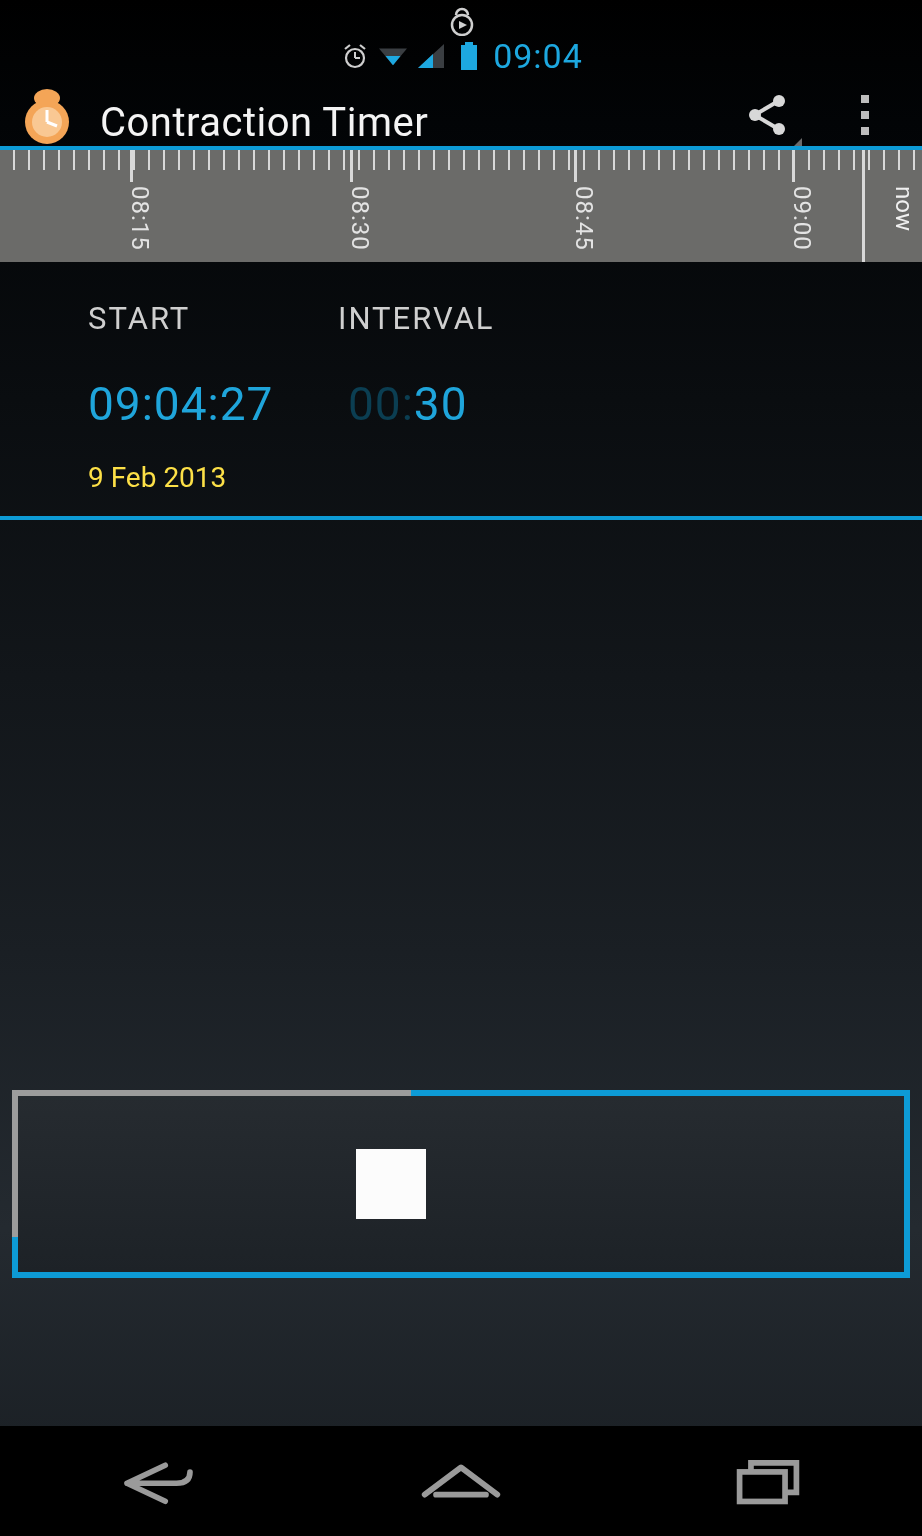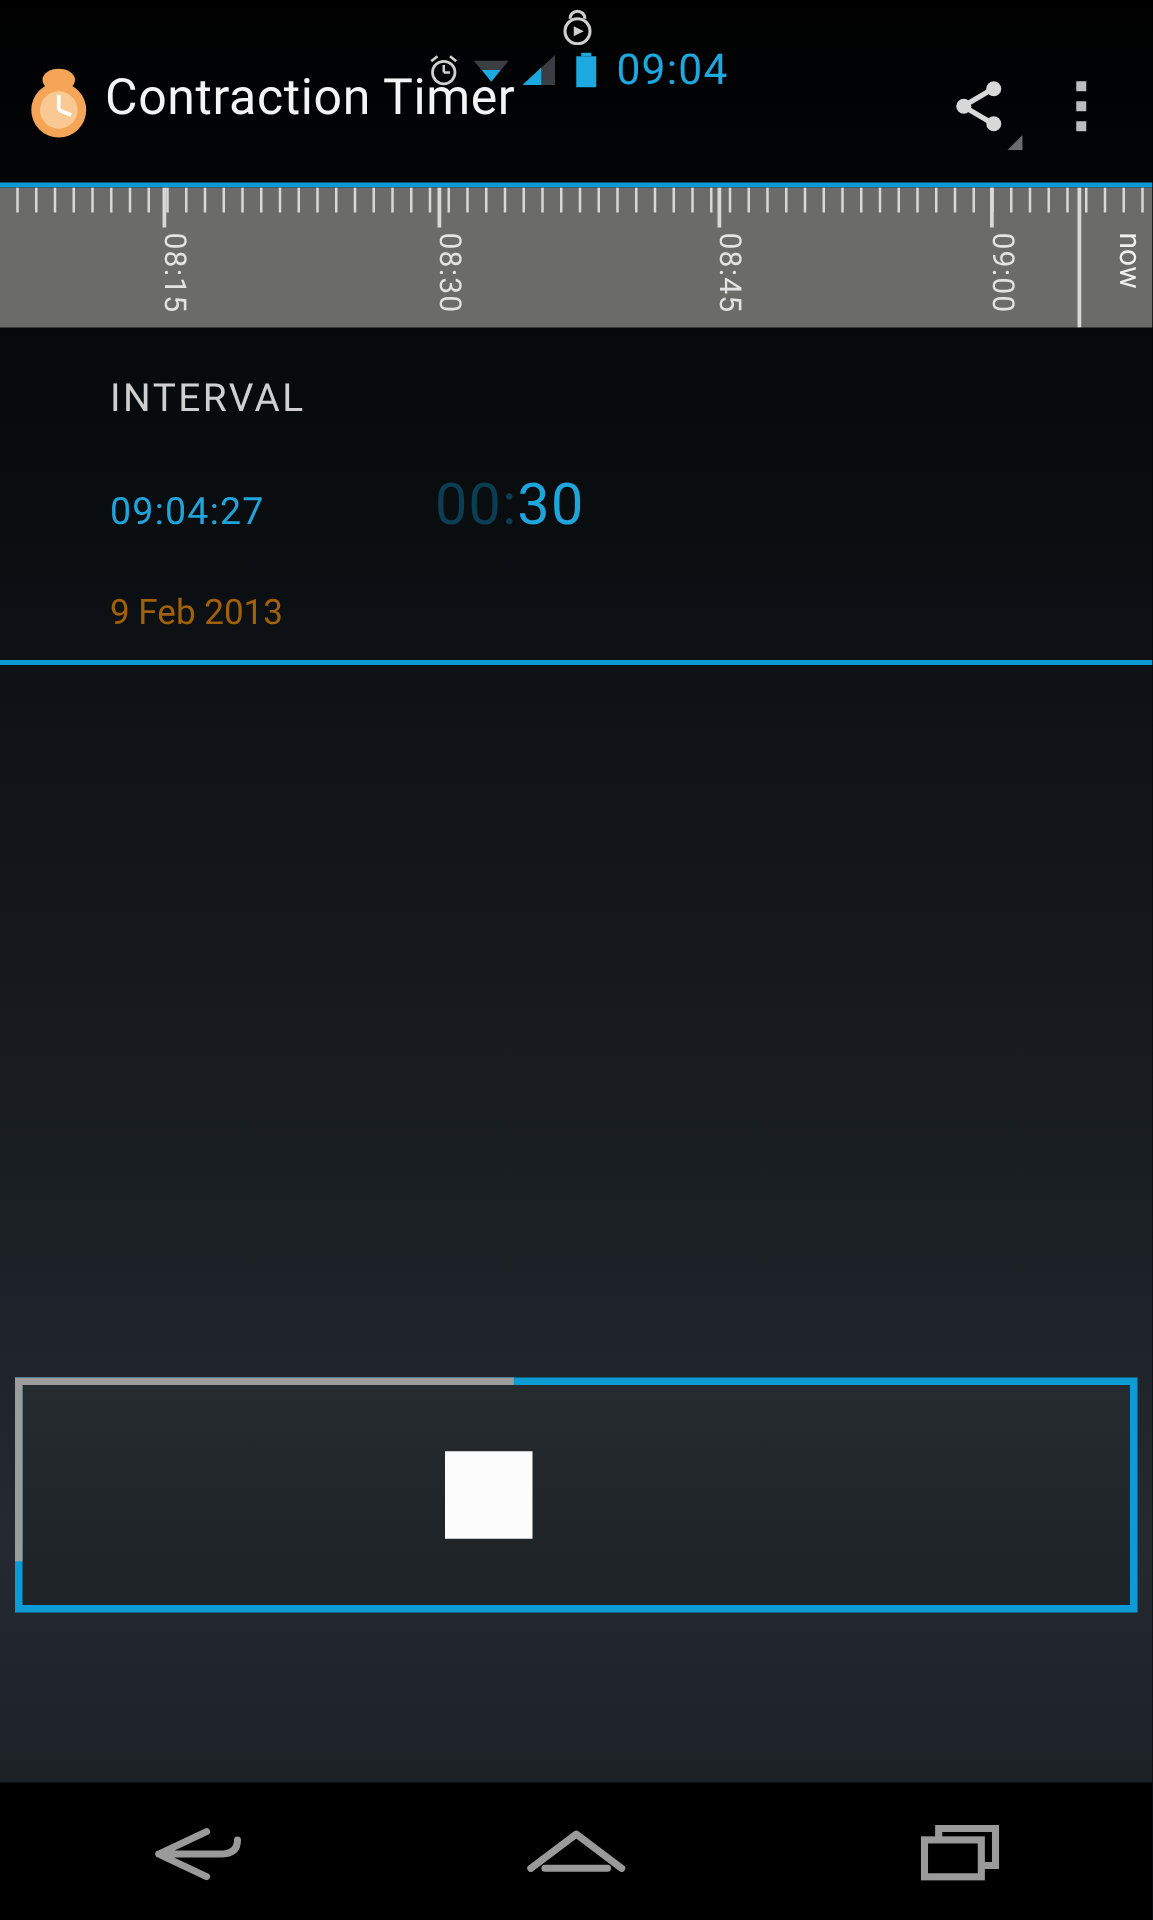--- a/index.html
+++ b/index.html
@@ -9,21 +9,21 @@
   
   .status-bar { height: 54px; display:flex; align-items:center; justify-content:space-between; padding: 0 14px 0 16px; color:#1a9fd4;flex-direction:column;}
   .status-left { display:flex; align-items:center; gap:8px;}
   .status-right { display:flex; align-items:center; gap:10px;}
   .st-icon { width:28px; height:28px; display:flex; align-items:center; justify-content:center;}
   .st-time { font-size:34px; letter-spacing:1px; color:#1da8e0; font-weight:400;}
   .lock-play { width:34px; height:36px; }
   .alarm svg, .wifi svg, .signal svg, .battery svg, .lock-play svg { display:block; }
 
   
-  .action-bar { height:92px; display:flex; align-items:flex-start; padding:0 20px 0 18px; gap:8px;}
+  .action-bar { height:92px; display:flex; align-items:flex-end; padding:0 20px 0 18px; gap:24px;}
   .app-icon { width:58px; height:58px; }
   .app-title { flex:1; color:#f4f4f4; font-size:40px; font-weight:400; letter-spacing:0.5px;}
   .ab-btn { width:74px; height:62px; display:flex; align-items:center; justify-content:center; position:relative;}
   .share-wrap { position:relative; }
   .share-caret { position:absolute; right:2px; bottom:-4px; width:0;height:0; border-left:12px solid transparent; border-bottom:12px solid #6b6b6b;}
   .overflow-dots { display:flex; flex-direction:column; gap:8px; align-items:center; justify-content:center; width:40px;}
   .overflow-dots span { width:8px; height:8px; background:#bdbdbd;}
 
   
   .ruler-wrap { position:relative; }
@@ -38,24 +38,24 @@
   
   .cols { display:flex; padding: 38px 0 26px 88px; }
   .col { color:#cfcfcf; font-size:31px; letter-spacing:2px; }
   .col.start    { width:250px; }
   .col.duration { width:240px; }
   .col.interval { width:auto; }
 
   
   .row { padding: 14px 0 0 88px; }
   .row-vals { display:flex; align-items:baseline; }
-  .val-start { width:260px; color:#1fa5db; font-size:30px; font-weight:400; letter-spacing:1px;}
+  .val-start { width:260px; color:#1fa5db; font-size:46px; font-weight:400; letter-spacing:1px;}
   .val-duration { color:#1fa5db; font-size:46px; letter-spacing:1px; display:flex;}
   .dur-dim { color:#0b3e52; }
-  .row-date { color:#a16207; font-size:28px; margin-top:42px; padding-bottom:22px;}
+  .row-date { color:#fde047; font-size:28px; margin-top:30px; padding-bottom:22px;}
   .row-divider { height:4px; width:100%; background:#0d9bd6; }
 
   
   .main-spacer { height:570px; }
 
   
   .stop-area { padding: 0 12px; }
   .stop-btn {
     position:relative; height:188px; width:100%;
     border:6px solid #0d9bd6;
@@ -225,20 +225,21 @@
       <div class="tick big" style="left: 574px;"></div>
       <div class="tick-label" style="left: 570px;">08:45</div>
       <div class="tick big" style="left: 792px;"></div>
       <div class="tick-label" style="left: 788px;">09:00</div>
       <div class="tick big" style="left: 862px; height: 112px;"></div>
       <div class="now-label">now</div>
     </div>
 </div>
 
 <div class="cols">
+  <div class="col start">START</div>
   <div class="col interval">INTERVAL</div>
 </div>
 
 <div class="row">
   <div class="row-vals">
     <div class="val-start">09:04:27</div>
     <div class="val-duration">
       <span class="dur-dim">00:</span>
         <span>30</span>
     </div>

